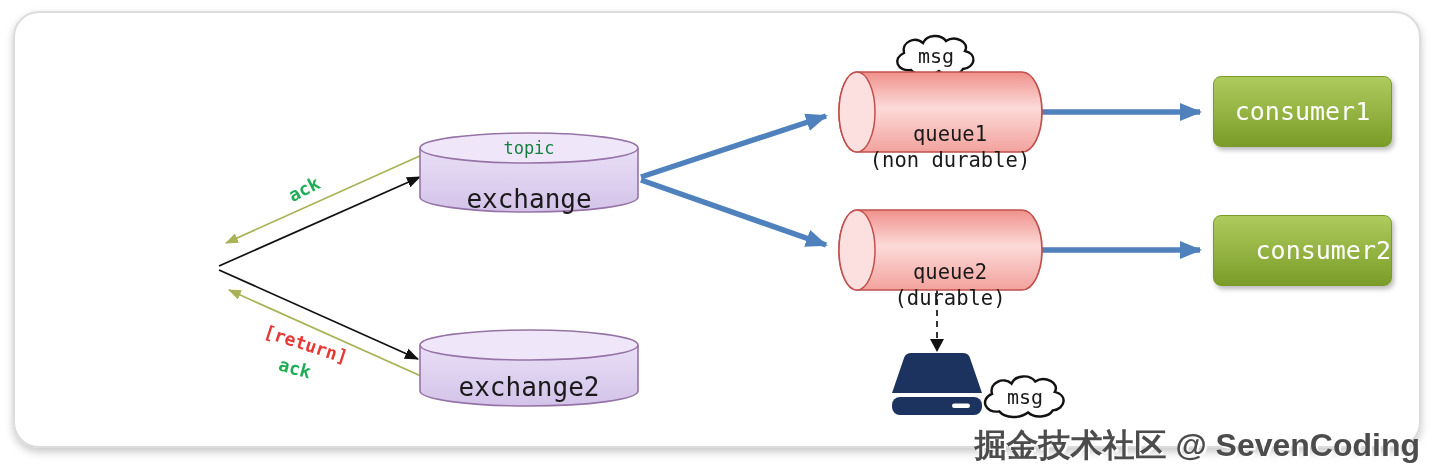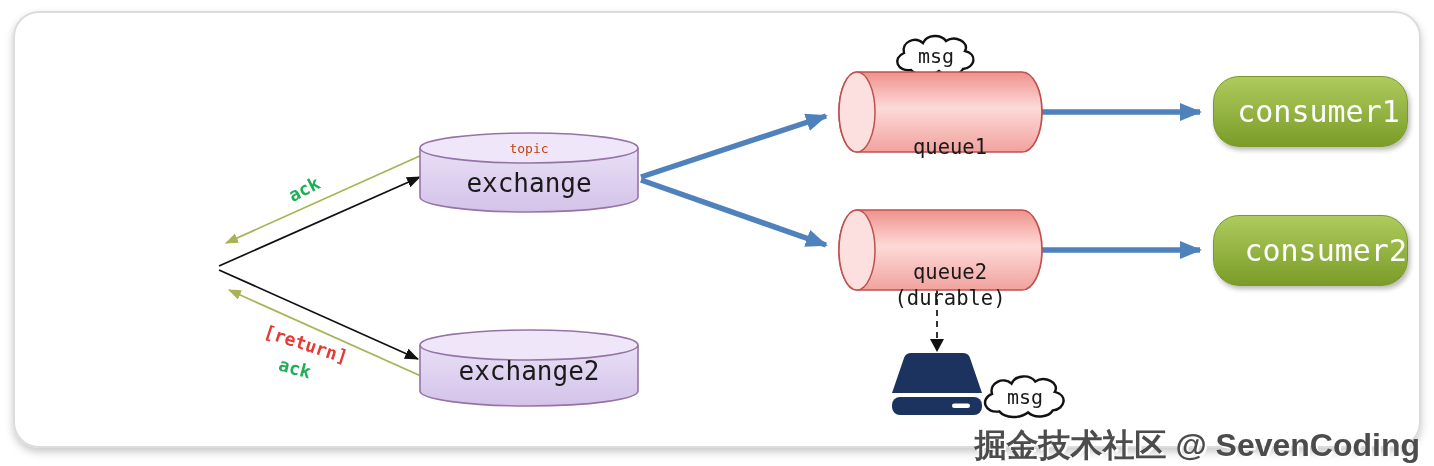--- a/index.html
+++ b/index.html
@@ -8,27 +8,27 @@
   .frame{position:absolute;left:13px;top:11px;width:1404px;height:433px;
          border:2px solid #dcdcdc;border-radius:26px;background:transparent;
          box-shadow:0 4px 9px rgba(0,0,0,0.22);}
   svg.layer{position:absolute;left:0;top:0;}
   .txt{position:absolute;transform:translate(-50%,-50%);white-space:nowrap;color:#1a1a1a;}
   .node{position:absolute;display:flex;align-items:center;justify-content:center;
         color:#ffffff;white-space:nowrap;}
   .publisher{left:28px;top:222px;width:187px;height:88px;border-radius:17px;
              background:linear-gradient(#4a87c7,#2c62a2);border:1px solid #27598f;
              box-shadow:2px 3px 5px rgba(0,0,0,0.30);font-size:25px;}
-  .consumer{width:177px;height:69px;border-radius:26px;
+  .consumer{width:177px;height:69px;border-radius:8px;
             background:linear-gradient(#aecb5d,#7b9c29);border:1px solid #7a9a2b;
-            box-shadow:2px 3px 5px rgba(0,0,0,0.28);font-size:30px;padding-left:16px;}
+            box-shadow:2px 3px 5px rgba(0,0,0,0.28);font-size:25px;}
   .consumer.c1{left:1213px;top:76px;}
   .consumer.c2{left:1213px;top:215px;justify-content:flex-end;}
-  .ex-tag{font-size:13px;color:#c2410c;}
-  .ex-label{font-size:26px;}
+  .ex-tag{font-size:17px;color:#15803d;}
+  .ex-label{font-size:26px;margin-top:16px;}
   .queue-text{text-align:center;font-size:20.5px;line-height:26px;margin-top:36px;}
   .msg-label{font-size:20px;}
   .edge-label{font-size:18px;font-weight:bold;}
   .lbl-ack{color:#1fae57;}
   .lbl-return{color:#e53935;}
   .watermark{position:absolute;right:14px;top:424px;font-size:32px;font-weight:bold;
              color:#4c4c4c;text-shadow:2px 2px 0 #ffffff;
              font-family:"Liberation Sans","DejaVu Sans",sans-serif;}
 </style>
 </head>
@@ -110,20 +110,21 @@
     </g>
   </svg>
 
 
   <div class="txt ex-tag" style="left:529px;top:148px;">topic</div>
   <div class="txt ex-label" style="left:529px;top:183px;">exchange</div>
   <div class="txt ex-label" style="left:529px;top:371px;">exchange2</div>
 
   <div class="txt queue-text" style="left:950px;top:111px;">
     <div>queue1</div>
+    <div>(non durable)</div>
   </div>
   <div class="txt queue-text" style="left:950px;top:249px;">
     <div>queue2</div>
     <div>(durable)</div>
   </div>
 
   <div class="node consumer c1">
     <span>consumer1</span>
   </div>
   <div class="node consumer c2">

